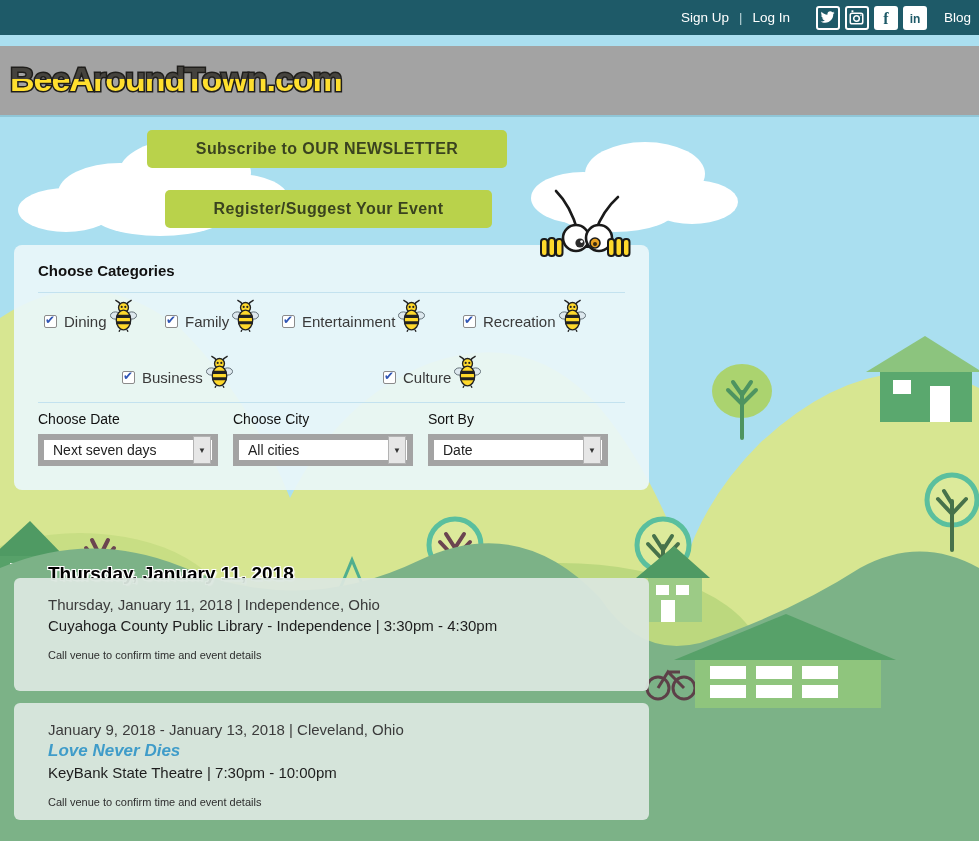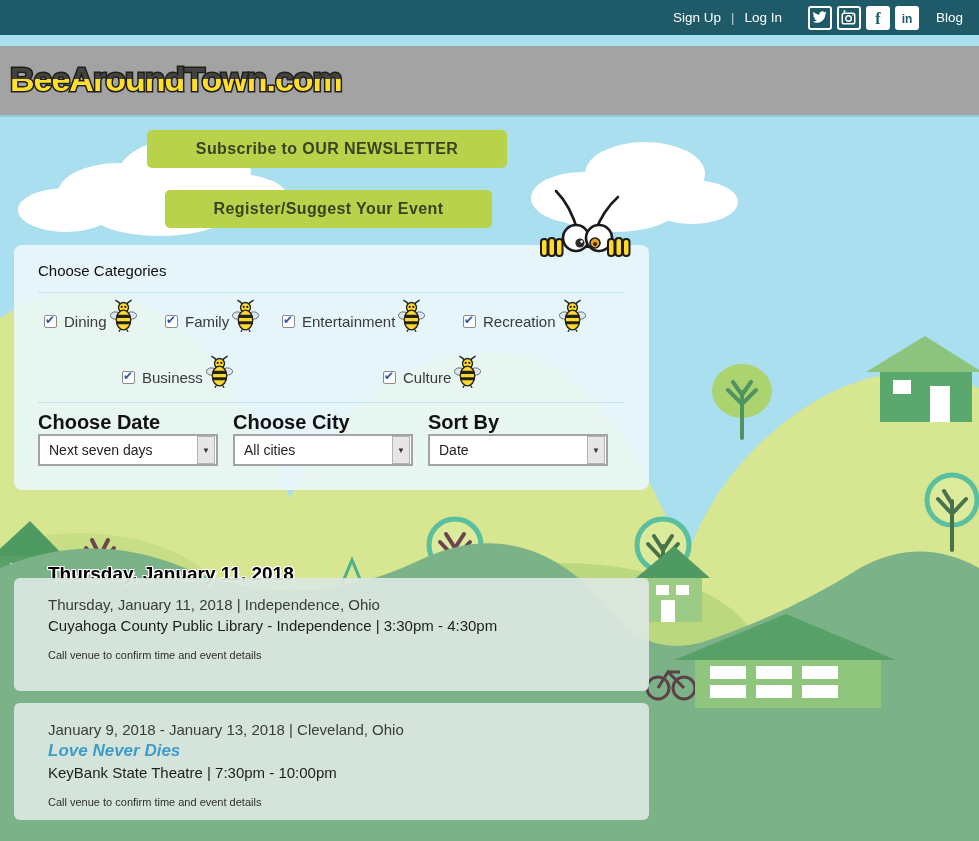--- a/index.html
+++ b/index.html
@@ -1,21 +1,21 @@
 <!DOCTYPE html>
 <html><head>
 <meta charset="utf-8">
 <style>
   * { box-sizing: border-box; margin: 0; padding: 0; }
   body { font-family: "Liberation Sans", sans-serif; background:#888; }
   .stage { position:relative; width:979px; height:841px; overflow:hidden; background:#aadff0; }
 
   
   .topbar { position:absolute; left:0; top:0; width:979px; height:35px; background:#1e5a68;
-            display:flex; align-items:center; justify-content:flex-end; padding-right:16px; z-index:10; }
+            display:flex; align-items:center; justify-content:flex-end; padding-right:8px; z-index:10; }
   .topbar a, .topbar .tb-text { color:#fff; font-size:13.5px; text-decoration:none; }
   .tb-sep { color:#bcd7dc; margin:0 10px; font-size:13px; }
   .tb-gap { width:26px; }
   .sico { width:24px; height:24px; margin-right:5px; border-radius:3px; display:flex; align-items:center; justify-content:center; cursor:pointer; }
   .sico.dark { border:2px solid #fff; background:transparent; }
   .sico.light { background:#fff; }
   .tb-blog { margin-left:12px; }
 
   
   .header { position:absolute; left:0; top:46px; width:979px; height:69px; background:#a3a3a3;
@@ -36,31 +36,31 @@
                color:#3a431f; letter-spacing:.4px; cursor:pointer; z-index:5; }
   .btn-sub { left:147px; top:130px; width:360px; height:38px; }
   .btn-reg { left:165px; top:190px; width:327px; height:38px; }
 
   
   .bee-peek { position:absolute; left:535px; top:182px; z-index:6; }
 
   
   .panel { position:absolute; left:14px; top:245px; width:635px; height:245px;
            background:rgba(233,246,250,.93); border-radius:8px; z-index:4; }
-  .panel-title { position:absolute; left:24px; top:17px; font-size:15px; font-weight:normal; color:#111; }
+  .panel-title { position:absolute; left:24px; top:17px; font-size:15px; font-weight:bold; color:#111; }
   .pdiv { position:absolute; left:24px; width:587px; height:1px; background:#c3e2ef; }
   .cat { position:absolute; display:flex; align-items:center; cursor:pointer; }
   .cat input { appearance:none; -webkit-appearance:none; width:13px; height:13px; background:#fff;
                border:1px solid #8b8b8b; border-radius:2px; margin-right:7px; position:relative; cursor:pointer; }
   .cat input:checked::after { content:"\2714"; position:absolute; left:0px; top:-3px;
                font-size:12px; color:#2f55b4; }
   .cat .cat-label { font-size:15px; color:#3a3a3a; }
   .bee-sm { margin-left:3px; transform:translateY(-6px); }
-  .sel-label { position:absolute; font-size:20px; font-weight:bold; color:#111; }
-  .select { position:absolute; width:180px; height:32px; background:#fff; border:2px solid #a3a3a3;
+  .sel-label { position:absolute; font-size:14px; font-weight:normal; color:#111; }
+  .select { position:absolute; width:180px; height:32px; background:#fff; border:6px solid #a3a3a3;
             display:flex; align-items:center; cursor:pointer; }
   .select .select-value { flex:1; font-size:14px; color:#222; padding-left:9px; }
   .select .select-btn { width:18px; height:28px; margin-right:1px; background:#e6e6e6;
             border:1px solid #b3b3b3; display:flex; align-items:center; justify-content:center;
             font-size:8px; color:#333; }
 
   
   .date-heading { position:absolute; left:48px; top:563px; font-size:19px; font-weight:bold; color:#000;
             z-index:4; text-shadow:1px 1px 0 #fff,-1px -1px 0 #fff,1px -1px 0 #fff,-1px 1px 0 #fff,2px 2px 1px rgba(255,255,255,.8); }
   .card { position:absolute; left:14px; width:635px; background:rgba(219,231,223,.94);

